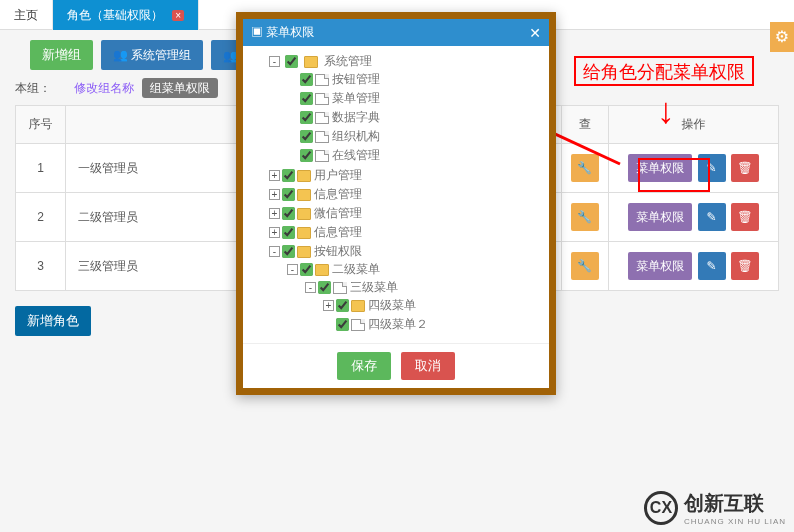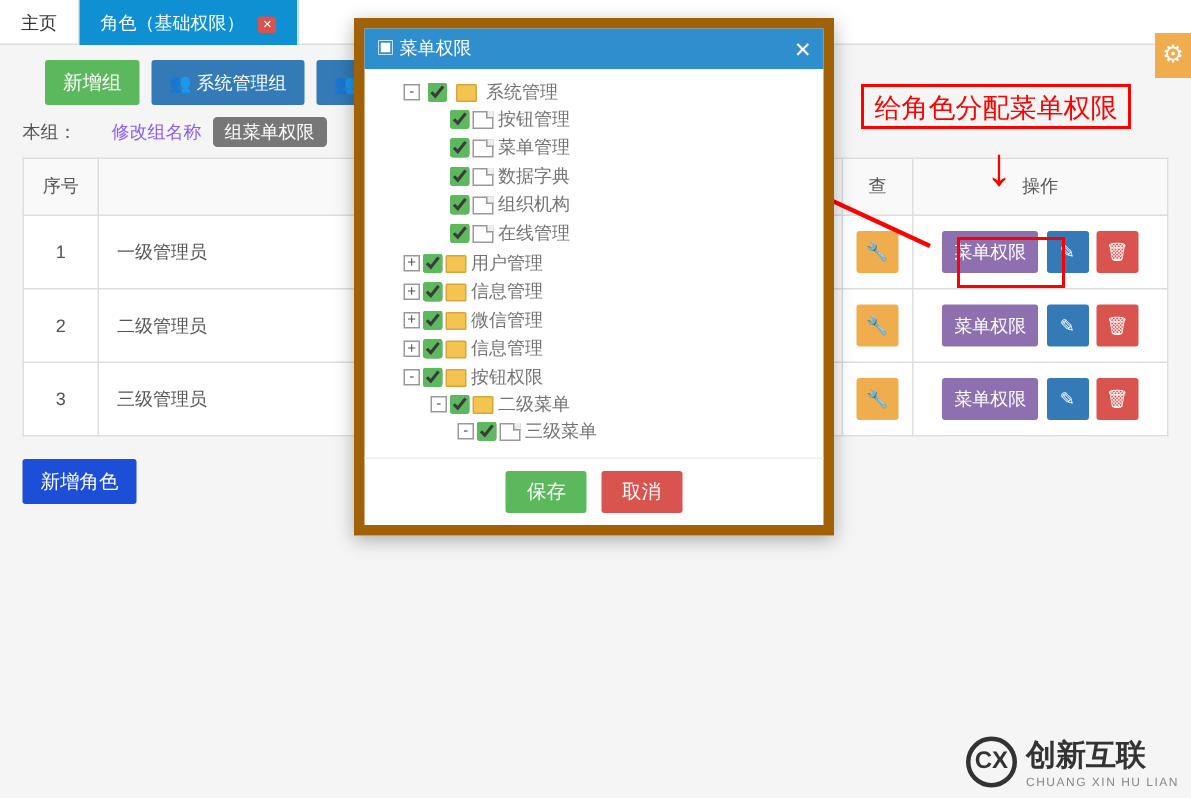--- a/index.html
+++ b/index.html
@@ -12,21 +12,21 @@
 .tab .close { color: #fff; background: #d9534f; border-radius: 2px; padding: 0 3px; margin-left: 6px; font-size: 10px; }
 
 
 .toolbar { padding: 10px 30px; display: flex; gap: 8px; }
 .btn { padding: 6px 12px; border: none; color: #fff; cursor: pointer; border-radius: 2px; font-size: 13px; }
 .btn-green { background: #5cb85c; }
 .btn-blue { background: #337ab7; }
 .btn-purple { background: #8e70b0; }
 .btn-orange { background: #f0ad4e; }
 .btn-red { background: #d9534f; }
-.btn-gray { background: #1d4ed8; }
+.btn-gray { background: #0369a1; }
 .btn .icon { margin-right: 3px; }
 
 .group-label { padding: 0 15px 8px; color: #555; }
 .group-label a { color: #8b5cf6; text-decoration: none; margin-left: 20px; font-family: Liberation Serif, serif; }
 .badge-link { background: #777; color: #fff; padding: 3px 8px; border-radius: 3px; margin-left: 4px; }
 
 
 .tbl { width: calc(100% - 30px); margin: 0 15px; border-collapse: collapse; background: #fff; }
 .tbl th, .tbl td { border: 1px solid #ddd; padding: 10px 8px; text-align: center; color: #555; }
 .tbl th { background: #f9f9f9; font-weight: normal; }
@@ -188,20 +188,24 @@
       </li>
       <li><span class="toggle">+</span><input type="checkbox" checked="" style=""><span class="ficon folder"></span><span class="lbl">用户管理</span></li>
       <li><span class="toggle">+</span><input type="checkbox" checked="" style=""><span class="ficon folder"></span><span class="lbl">信息管理</span></li>
       <li><span class="toggle">+</span><input type="checkbox" checked="" style=""><span class="ficon folder"></span><span class="lbl">微信管理</span></li>
       <li><span class="toggle">+</span><input type="checkbox" checked="" style=""><span class="ficon folder"></span><span class="lbl">信息管理</span></li>
       <li><span class="toggle">-</span><input type="checkbox" checked="" style=""><span class="ficon folder"></span><span class="lbl">按钮权限</span>
         <ul>
           <li><span class="toggle">-</span><input type="checkbox" checked="" style=""><span class="ficon folder"></span><span class="lbl">二级菜单</span>
             <ul>
               <li><span class="toggle">-</span><input type="checkbox" checked="" style=""><span class="ficon file"></span><span class="lbl">三级菜单</span>
+                <ul>
+                  <li><span class="toggle">+</span><input type="checkbox" checked="" style=""><span class="ficon folder"></span><span class="lbl">四级菜单</span></li>
+                  <li><span class="toggle blank"></span><input type="checkbox" checked="" style=""><span class="ficon file"></span><span class="lbl">四级菜单２</span></li>
+                </ul>
               </li>
             </ul>
           </li>
         </ul>
       </li>
     </ul>
   </div>
   <div class="modal-footer">
     <button class="btn btn-green">保存</button>
     <button class="btn btn-red">取消</button>

